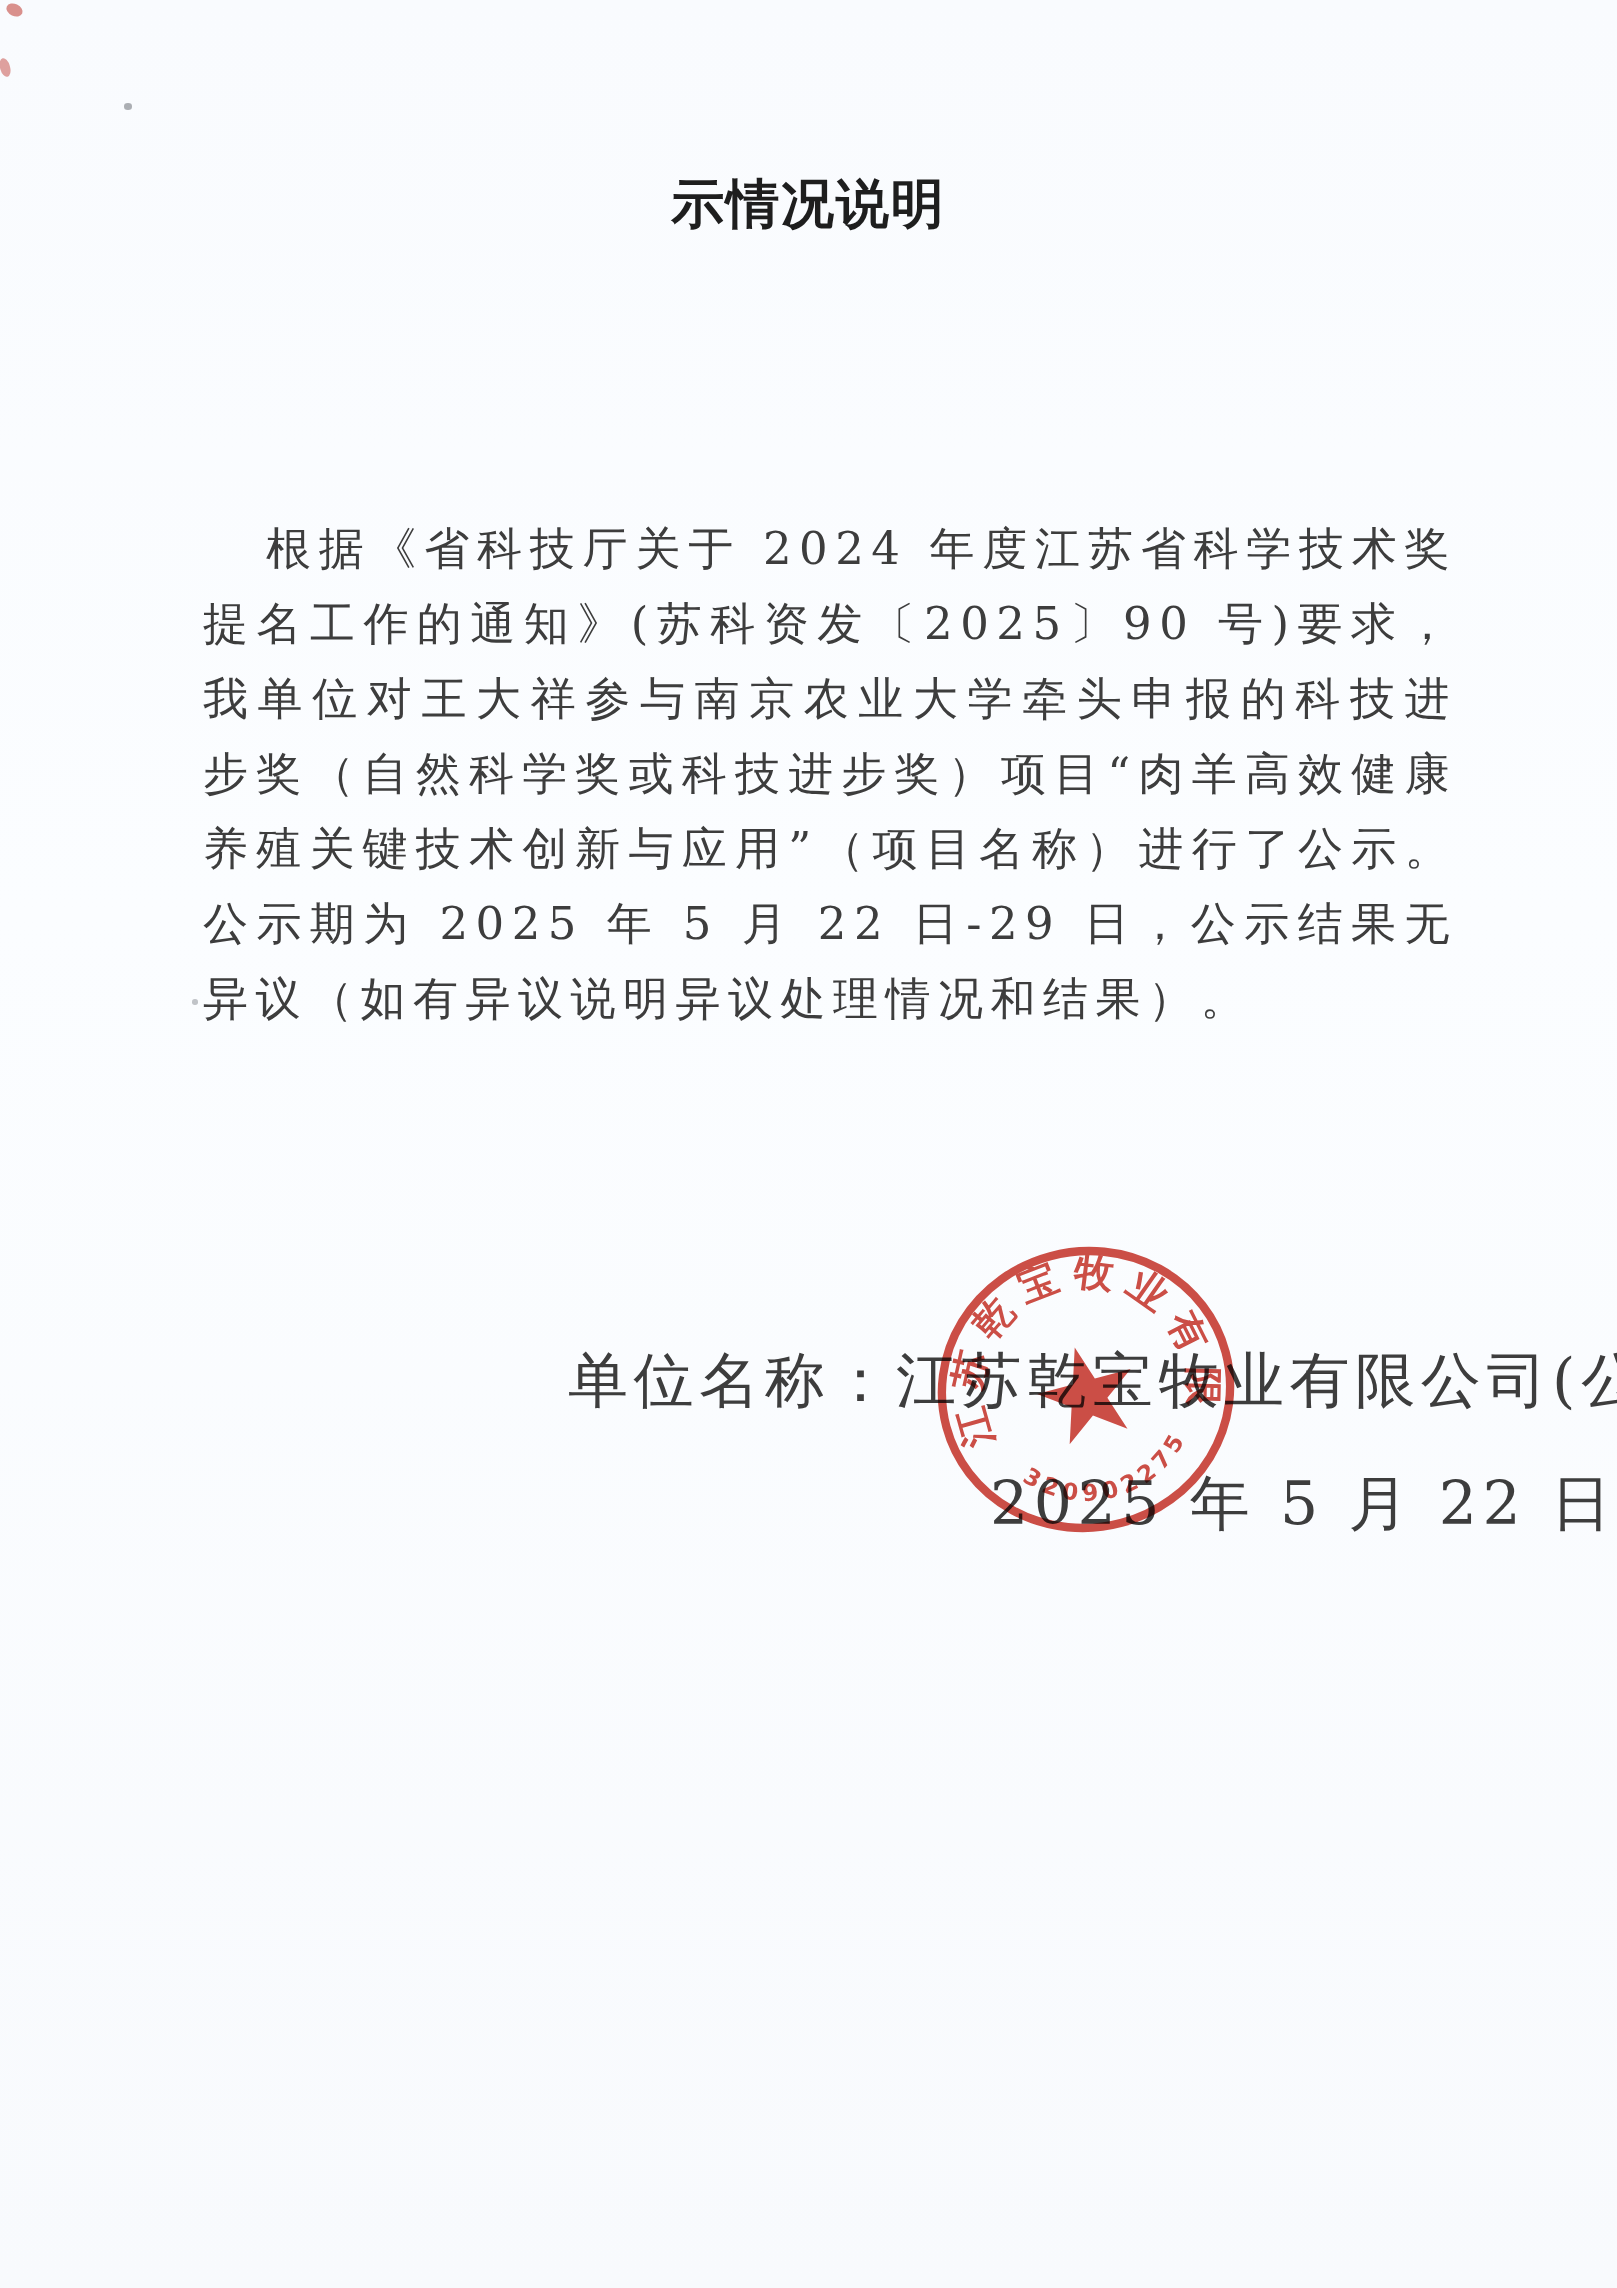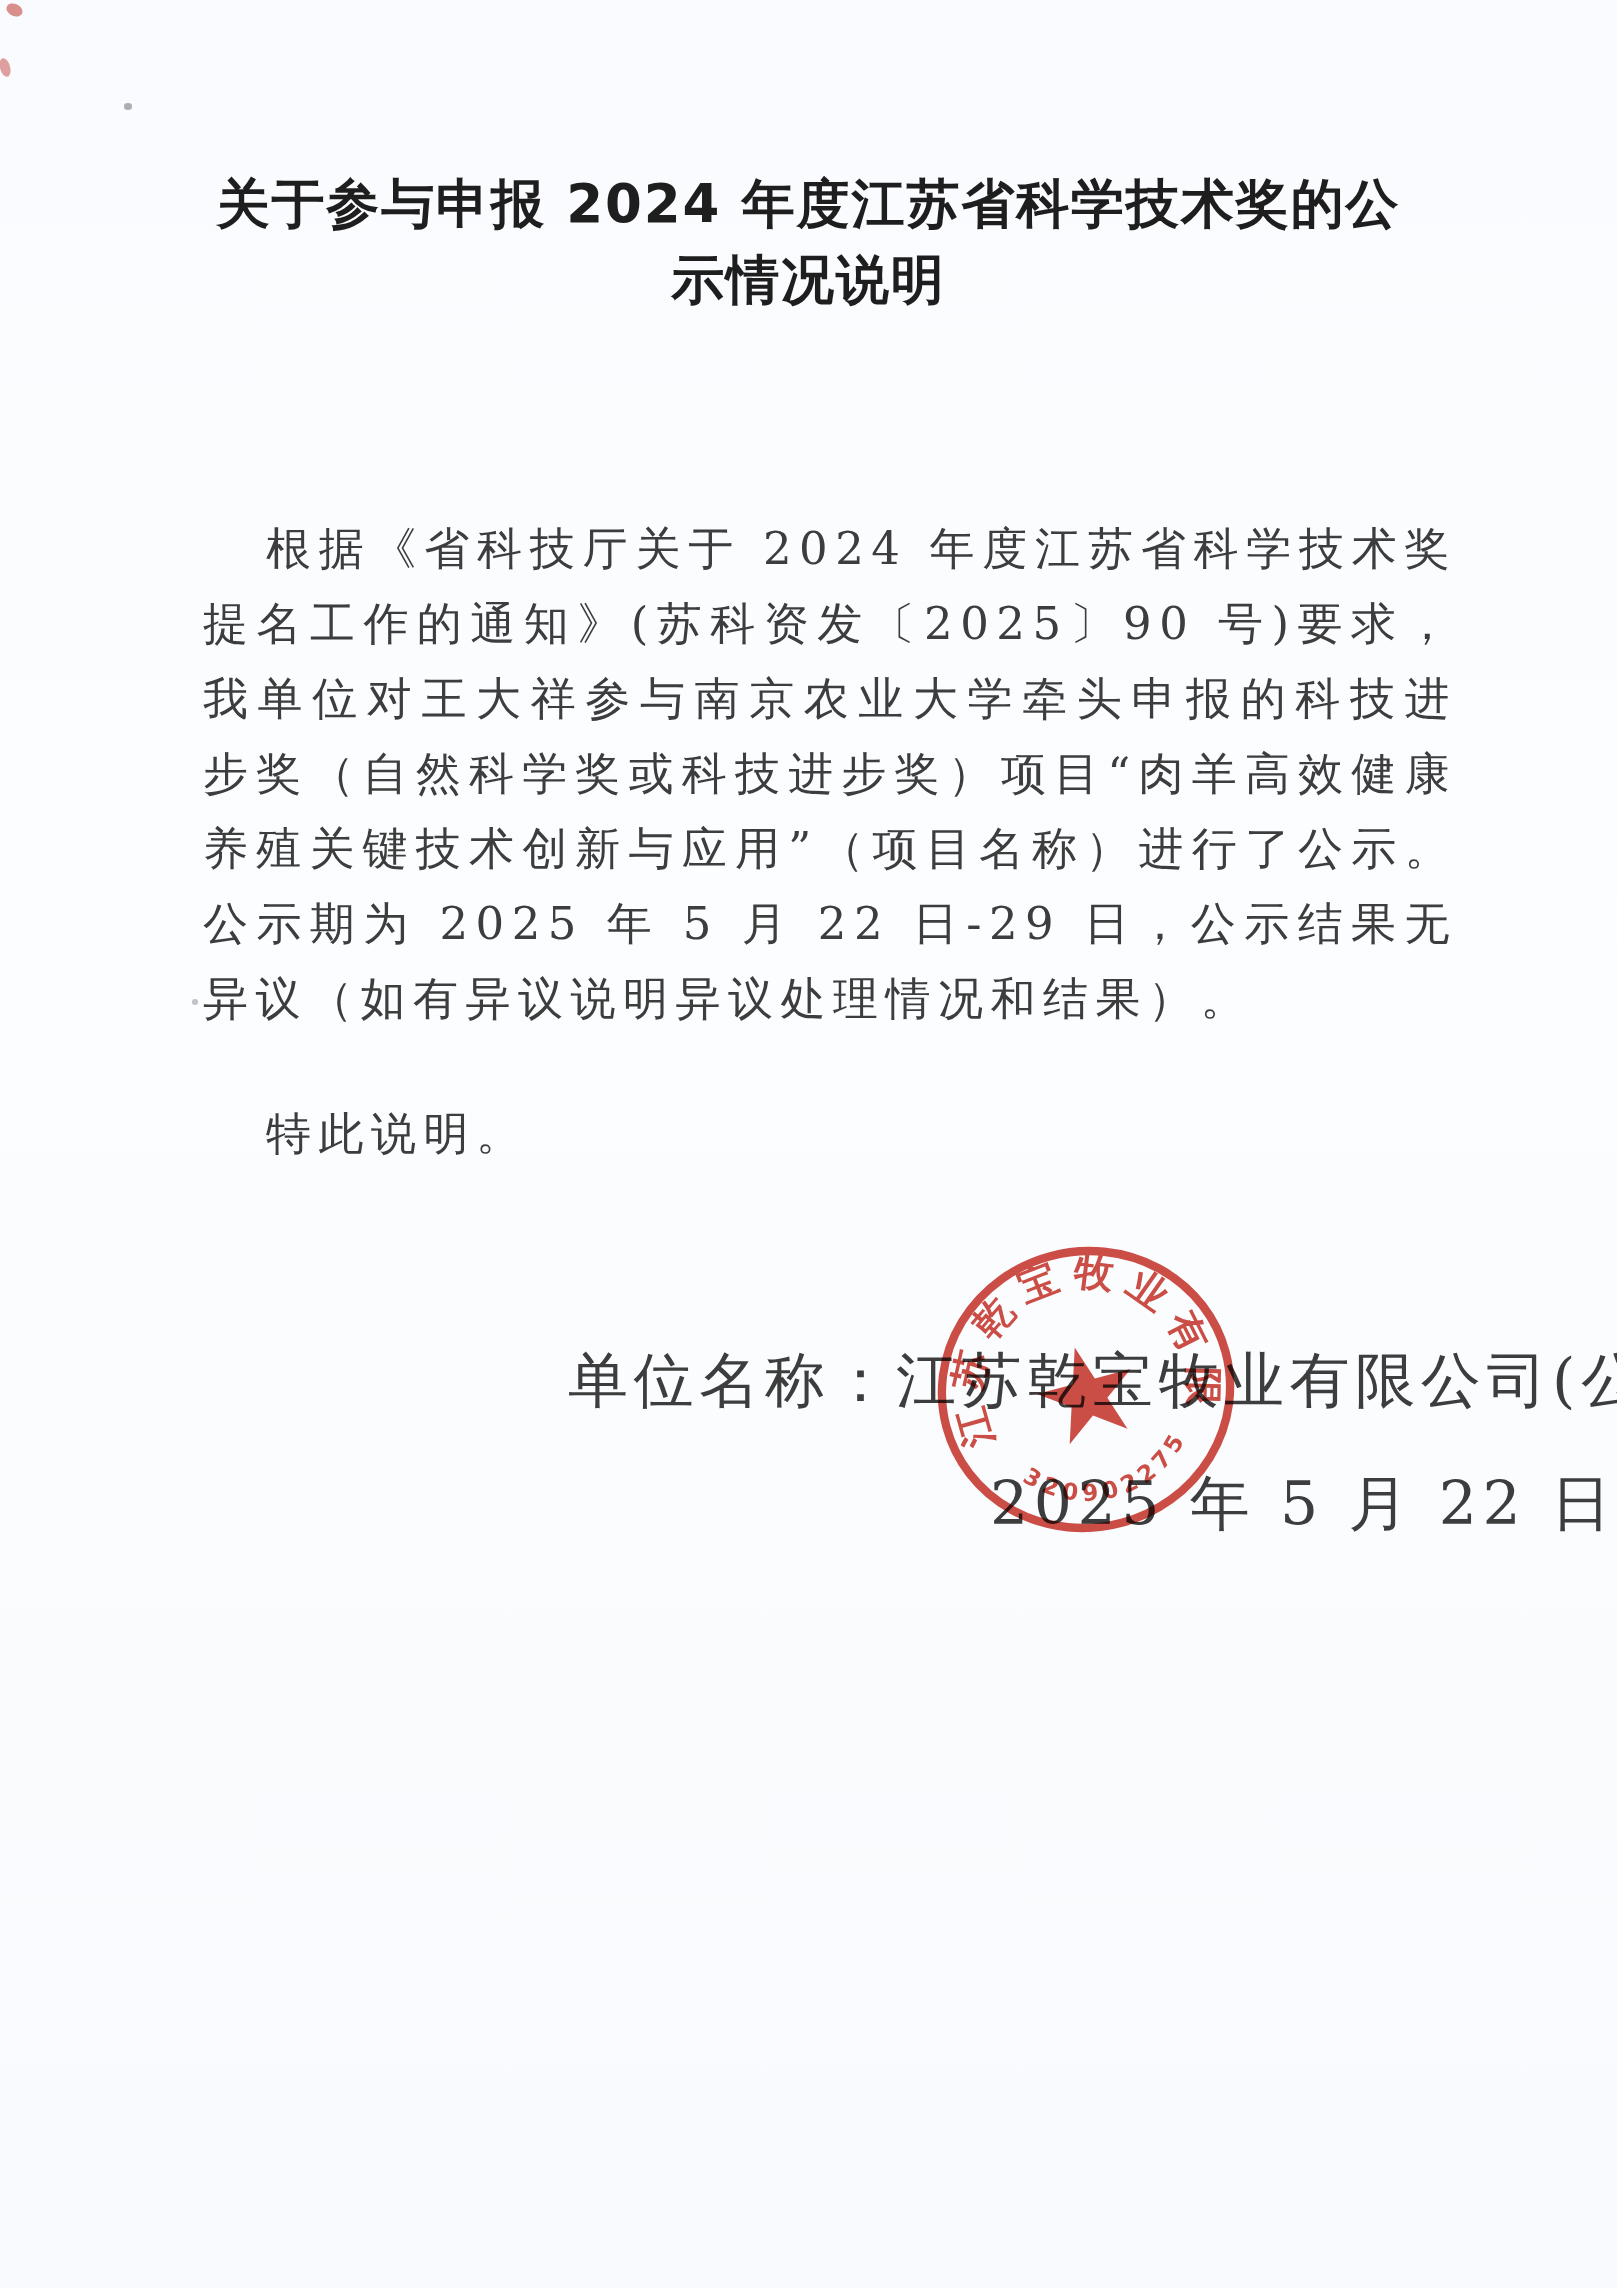--- a/index.html
+++ b/index.html
@@ -61,27 +61,25 @@
 <body>
 
 <div class="page">
 
   <div class="speck speck-red-1"></div>
   <div class="speck speck-red-2"></div>
   <div class="speck speck-gray-1"></div>
   <div class="speck speck-gray-2"></div>
 
   <div class="doc-title">
-    <div>关于参与申报 2024 年度江苏省科学技术奖的公</div>
     <div>示情况说明</div>
   </div>
 
   <div class="body-text">
     <p class="p-main">根据《省科技厅关于 2024 年度江苏省科学技术奖提名工作的通知》(苏科资发〔2025〕90 号)要求，我单位对王大祥参与南京农业大学牵头申报的科技进步奖（自然科学奖或科技进步奖）项目“肉羊高效健康养殖关键技术创新与应用”（项目名称）进行了公示。公示期为 2025 年 5 月 22 日-29 日，公示结果无异议（如有异议说明异议处理情况和结果）。</p>
-    <p class="p-closing">特此说明。</p>
   </div>
 
   <div class="sig-unit">单位名称：江苏乾宝牧业有限公司(公章)</div>
   <div class="sig-date">2025 年 5 月 22 日</div>
 
   <svg class="seal" viewBox="0 0 340 340">
     <g transform="rotate(-15 170 170)">
       <ellipse cx="170" cy="170" rx="156" ry="149" fill="none" stroke="#c9362c" stroke-width="9"></ellipse>
       <path id="sealArcTop" d="M 64.7 208.3 A 112 112 0 1 1 275.3 208.3" fill="none"></path>
       <text font-size="42" fill="#c9362c" letter-spacing="13">

